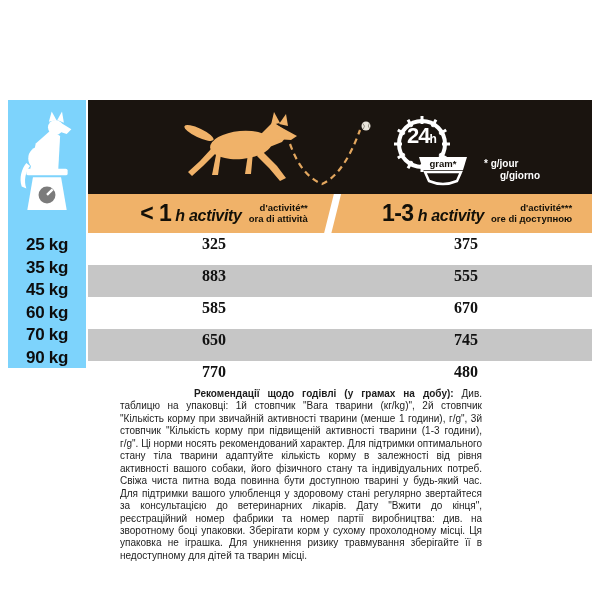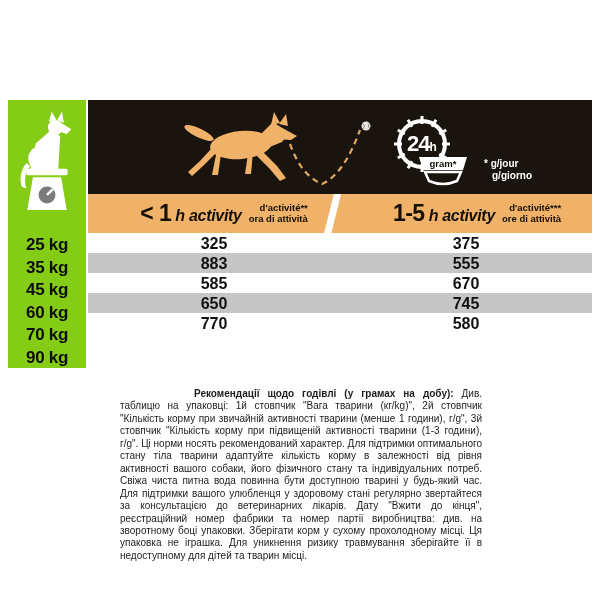--- a/index.html
+++ b/index.html
@@ -1,50 +1,50 @@
 <!DOCTYPE html>
 <html><head>
 <meta charset="utf-8">
 <style>
   html,body{margin:0;padding:0;background:#fff;}
   body{width:600px;height:600px;position:relative;font-family:"Liberation Sans",sans-serif;overflow:hidden;}
 
   
-  .weight-col{position:absolute;left:8px;top:100px;width:78px;height:268px;background:#84cc16;}
+  .weight-col{position:absolute;left:8px;top:100px;width:78px;height:268px;background:#7dd3fc;}
   .weight-col svg{position:absolute;left:9px;top:8px;}
   .weight-label{position:absolute;left:0;width:100%;height:23px;line-height:23px;text-align:center;
     font-weight:bold;font-size:17px;color:#0d0d0d;letter-spacing:-0.3px;}
 
   
   .black-banner{position:absolute;left:88px;top:100px;width:504px;height:94px;background:#1A140F;}
   .dog-svg{position:absolute;left:95px;top:12px;}
   .traj-svg{position:absolute;left:198px;top:18px;}
   .clock-svg{position:absolute;left:304px;top:14px;}
-  .clock-text{position:absolute;left:304px;top:14px;width:60px;height:60px;display:flex;
+  .clock-text{position:absolute;left:304px;top:6px;width:60px;height:60px;display:flex;
     align-items:center;justify-content:center;color:#fff;font-weight:bold;}
   .clock-text .big{font-size:22px;letter-spacing:-1px;}
   .clock-text .small{font-size:12px;position:relative;top:3px;}
   .bowl-svg{position:absolute;left:330px;top:56px;}
   .units{position:absolute;left:396px;top:58px;color:#fff;font-weight:bold;font-size:10px;line-height:11.5px;}
-  .units .l2{margin-left:8px;}
+  .units .l2{margin-left:16px;}
 
   
   .tan-band{position:absolute;left:88px;top:194px;width:504px;height:39px;background:#F0B269;overflow:hidden;}
   .band-slash{position:absolute;left:241px;top:-4px;width:7px;height:48px;background:#fff;transform:rotate(14deg);}
   .band-cell{position:absolute;top:0;height:39px;display:flex;align-items:center;justify-content:center;gap:7px;color:#131008;}
   .band-cell.low{left:30px;width:212px;}
   .band-cell.high{left:278px;width:222px;}
   .band-main{display:flex;align-items:baseline;gap:4px;font-weight:bold;white-space:nowrap;}
   .band-main .big{font-size:23px;letter-spacing:-0.5px;}
   .band-main .rest{font-size:16px;letter-spacing:-0.3px;font-style:italic;}
   .band-sub{font-size:9.5px;font-weight:bold;line-height:10.5px;white-space:nowrap;text-align:right;}
 
   
   .feed-table{position:absolute;left:88px;top:233px;width:504px;}
-  .feed-row{display:flex;height:20px;}
+  .feed-row{display:flex;height:32px;font-family:Liberation Serif, serif;}
   .feed-row:nth-child(even){background:#C6C6C6;}
   .feed-row:nth-child(odd){background:#fff;}
   .feed-cell{width:252px;text-align:center;line-height:22.5px;font-size:16px;font-weight:bold;color:#111;}
 
   
   .footnote{position:absolute;left:120px;top:388px;width:362px;font-size:10px;line-height:12.45px;
     text-align:justify;text-indent:74px;color:#1c1c1c;}
   .footnote b{font-weight:bold;}
 </style>
 </head>
@@ -138,26 +138,26 @@
       <span class="big">&lt; 1</span>
       <span class="rest">h activity</span>
     </div>
     <div class="band-sub">
       <div>d'activité**</div>
       <div>ora di attività</div>
     </div>
   </div>
   <div class="band-cell high">
     <div class="band-main">
-      <span class="big">1-5</span>
+      <span class="big">1-3</span>
       <span class="rest">h activity</span>
     </div>
     <div class="band-sub">
       <div>d'activité***</div>
-      <div>ore di attività</div>
+      <div>ore di доступною</div>
     </div>
   </div>
 </div>
 
 <div class="feed-table">
   <div class="feed-row">
     <div class="feed-cell">325</div>
     <div class="feed-cell">375</div>
   </div>
   <div class="feed-row">
@@ -167,19 +167,19 @@
   <div class="feed-row">
     <div class="feed-cell">585</div>
     <div class="feed-cell">670</div>
   </div>
   <div class="feed-row">
     <div class="feed-cell">650</div>
     <div class="feed-cell">745</div>
   </div>
   <div class="feed-row">
     <div class="feed-cell">770</div>
-    <div class="feed-cell">580</div>
+    <div class="feed-cell">480</div>
   </div>
 </div>
 
 <div class="footnote">
   <b>Рекомендації щодо годівлі (у грамах на добу):</b><span> Див. таблицю на упаковці: 1й стовпчик "Вага тварини (кг/kg)", 2й стовпчик "Кількість корму при звичайній активності тварини (менше 1 години), г/g", 3й стовпчик "Кількість корму при підвищеній активності тварини (1-3 години), г/g". Ці норми носять рекомендований характер. Для підтримки оптимального стану тіла тварини адаптуйте кількість корму в залежності від рівня активності вашого собаки, його фізичного стану та індивідуальних потреб. Свіжа чиста питна вода повинна бути доступною тварині у будь-який час. Для підтримки вашого улюбленця у здоровому стані регулярно звертайтеся за консультацією до ветеринарних лікарів. Дату "Вжити до кінця", реєстраційний номер фабрики та номер партії виробництва: див. на зворотному боці упаковки. Зберігати корм у сухому прохолодному місці. Ця упаковка не іграшка. Для уникнення ризику травмування зберігайте її в недоступному для дітей та тварин місці.</span>
 </div>
 
 </body></html>

